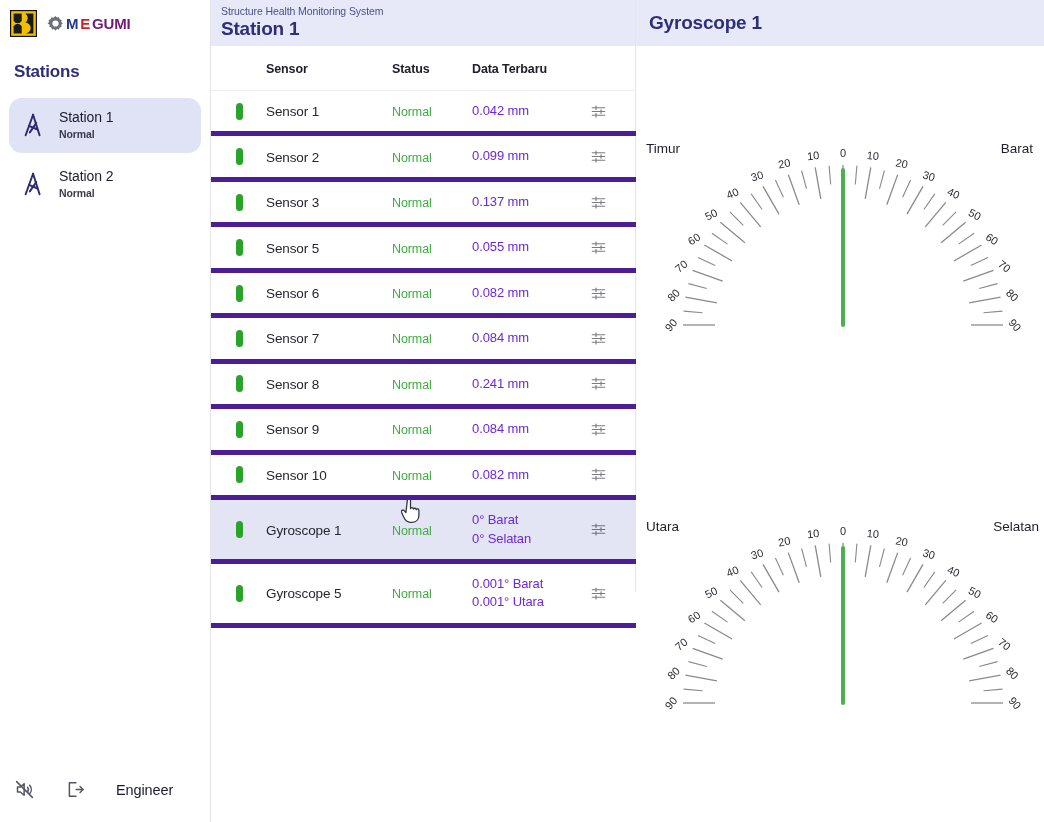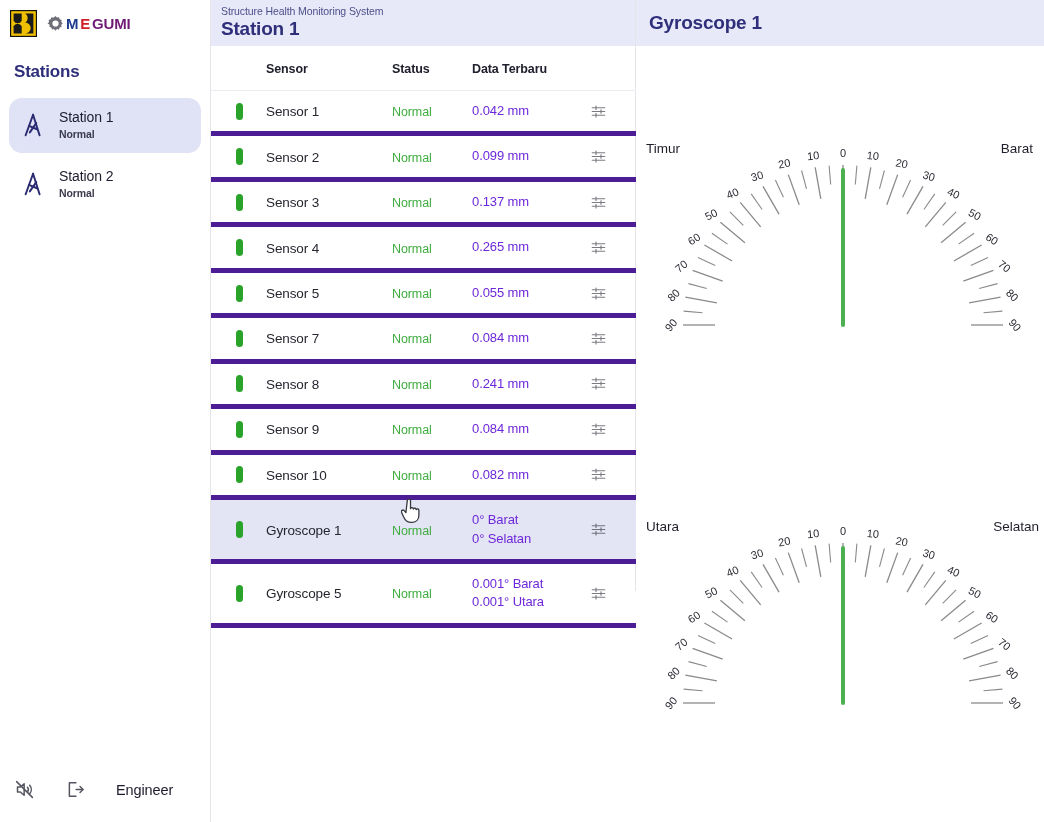--- a/index.html
+++ b/index.html
@@ -289,48 +289,48 @@
                     <path d="M8 15.2 v5.6"></path>
                   </g>
                 </svg>
               </div>
             </td>
           </tr>
           <tr>
             <td>
               <div class="dot" style="background: rgb(41, 163, 41);"></div>
             </td>
-            <td><span class="s-name">Sensor 4</span></td>
-            <td><span class="s-stat" style="color: rgb(63, 173, 63);">Normal</span></td>
-            <td>
-              <div class="s-data">0.265 mm</div>
-            </td>
-            <td>
-              <div class="tune-wrap">
-                <svg class="tune-ic" viewBox="0 0 24 24">
-                  <g stroke="#2c2c36" stroke-width="1.9" stroke-linecap="round">
-                    <path d="M2 6 h20"></path>
-                    <path d="M2 12 h20"></path>
-                    <path d="M2 18 h20"></path>
-                    <path d="M8 3.2 v5.6"></path>
-                    <path d="M16 9.2 v5.6"></path>
-                    <path d="M8 15.2 v5.6"></path>
-                  </g>
-                </svg>
-              </div>
-            </td>
-          </tr>
-          <tr>
-            <td>
-              <div class="dot" style="background: rgb(41, 163, 41);"></div>
-            </td>
             <td><span class="s-name">Sensor 5</span></td>
             <td><span class="s-stat" style="color: rgb(63, 173, 63);">Normal</span></td>
             <td>
               <div class="s-data">0.055 mm</div>
+            </td>
+            <td>
+              <div class="tune-wrap">
+                <svg class="tune-ic" viewBox="0 0 24 24">
+                  <g stroke="#2c2c36" stroke-width="1.9" stroke-linecap="round">
+                    <path d="M2 6 h20"></path>
+                    <path d="M2 12 h20"></path>
+                    <path d="M2 18 h20"></path>
+                    <path d="M8 3.2 v5.6"></path>
+                    <path d="M16 9.2 v5.6"></path>
+                    <path d="M8 15.2 v5.6"></path>
+                  </g>
+                </svg>
+              </div>
+            </td>
+          </tr>
+          <tr>
+            <td>
+              <div class="dot" style="background: rgb(41, 163, 41);"></div>
+            </td>
+            <td><span class="s-name">Sensor 6</span></td>
+            <td><span class="s-stat" style="color: rgb(63, 173, 63);">Normal</span></td>
+            <td>
+              <div class="s-data">0.082 mm</div>
             </td>
             <td>
               <div class="tune-wrap">
                 <svg class="tune-ic" viewBox="0 0 24 24">
                   <g stroke="#2c2c36" stroke-width="1.9" stroke-linecap="round">
                     <path d="M2 6 h20"></path>
                     <path d="M2 12 h20"></path>
                     <path d="M2 18 h20"></path>
                     <path d="M8 3.2 v5.6"></path>
                     <path d="M16 9.2 v5.6"></path>

